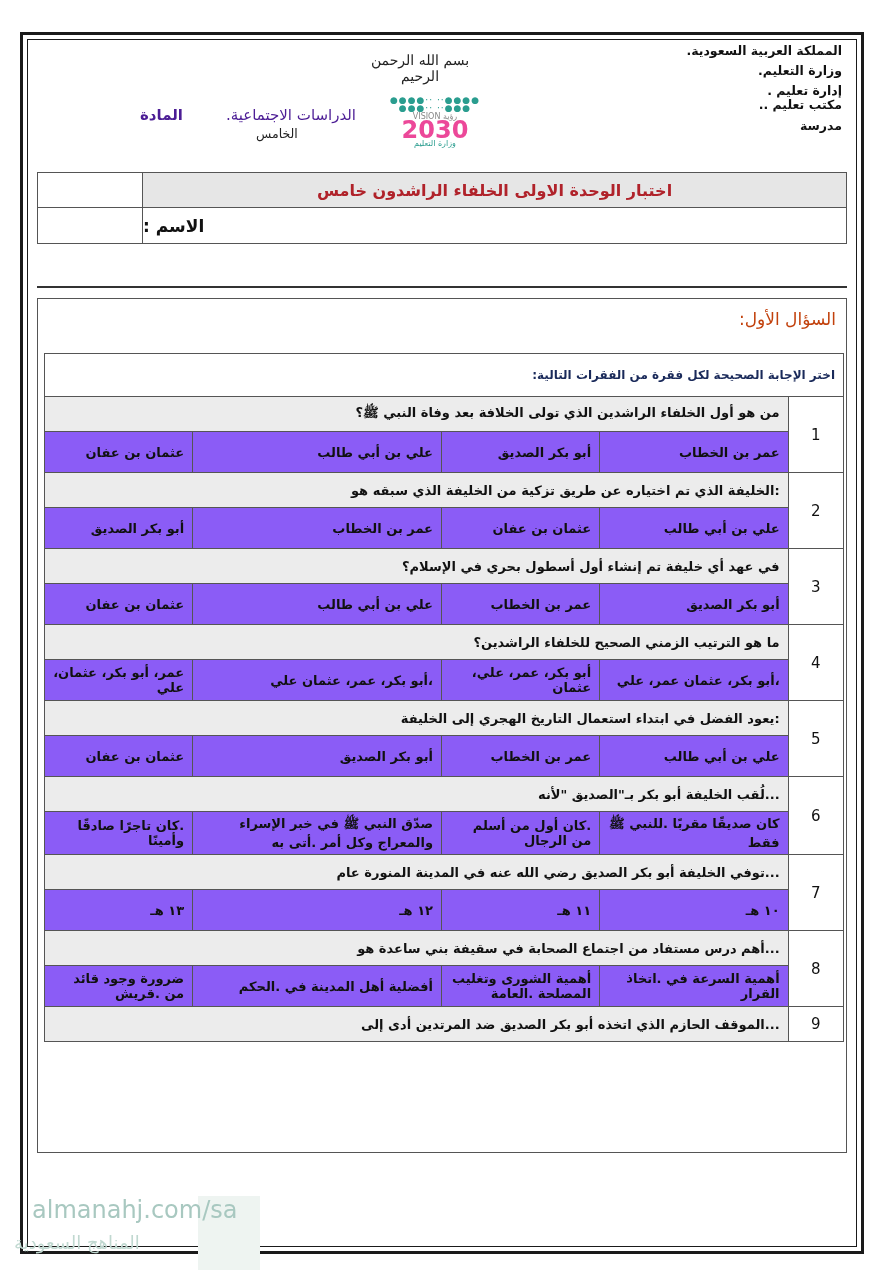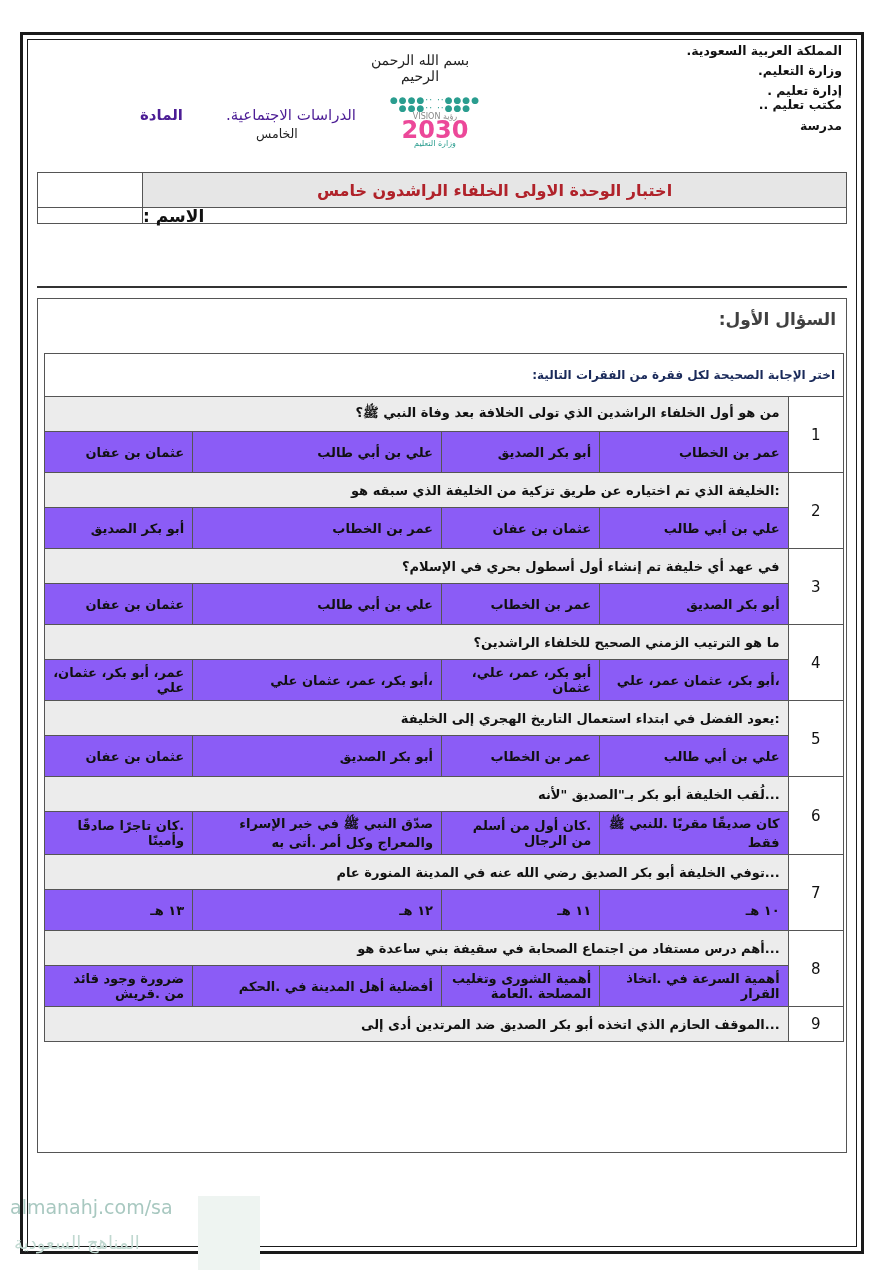--- a/index.html
+++ b/index.html
@@ -35,21 +35,21 @@
   }
   .vision {
     position: absolute; left: 380px; top: 96px; width: 110px; height: 70px; text-align: center;
   }
   .vision .dots { color: #2a9d8f; font-size: 9px; letter-spacing: 1px; line-height: 8px; }
   .vision .vis { color: #888; font-size: 8px; }
   .vision .yr { color: #ec4899; font-size: 24px; font-weight: bold; line-height: 18px; }
   .vision .min { color: #2a9d8f; font-size: 8px; direction: rtl; }
 
   .title-box {
-    position: absolute; left: 37px; top: 172px; width: 810px; height: 52px;
+    position: absolute; left: 37px; top: 172px; width: 810px; height: 72px;
     border: 1px solid #555; box-sizing: border-box; padding-left: 30px;
   }
   .title-row {
     position: absolute; left: 105px; top: 0; right: 0; height: 34px; background: #e6e6e6;
     border-bottom: 1px solid #555; display: flex; align-items: center; justify-content: center;
     color: #b0222a; font-weight: bold; font-size: 16px; direction: rtl;
   }
   .name-row {
     position: absolute; left: 105px; top: 35px; right: 0; bottom: 0;
     display: flex; align-items: center; justify-content: flex-end; padding-right: 8px;
@@ -60,38 +60,38 @@
     box-sizing: border-box;
   }
   .grade-box .mid { position: absolute; left: 0; right: 0; top: 34px; border-top: 1px solid #555; }
   .sep-line { position: absolute; left: 37px; top: 286px; width: 810px; border-top: 2px solid #333; }
 
   .q-section {
     position: absolute; left: 37px; top: 298px; width: 810px; height: 855px;
     border: 1px solid #555; box-sizing: border-box;
   }
   .q-heading {
-    position: absolute; right: 10px; top: 10px; direction: rtl; color: #404040; font-weight: bold; font-size: 17px;
+    position: absolute; right: 10px; top: 10px; direction: rtl; color: #c2410c; font-weight: normal; font-size: 17px;
   }
   table.qtable {
     position: absolute; left: 6px; top: 54px; width: 800px; border-collapse: collapse;
     direction: rtl; font-size: 13px;
   }
   table.qtable td { border: 1px solid #555; padding: 4px 8px; vertical-align: middle; }
   .instr-cell { background: #fff; font-weight: bold; font-size: 12px; color: #1a2a5a; height: 34px; }
   .num-cell { width: 38px; text-align: center; font-size: 15px; background: #fff; }
   .q-cell { background: #ececec; font-weight: bold; height: 26px; }
   .opt-cell { background: #8b5cf6; font-weight: bold; height: 32px; margin-left: 20px; }
   .opt-cell.c1 { width: 130px; }
   .opt-cell.c2 { width: 230px; }
   .opt-cell.c3 { width: 140px; }
   .opt-cell.c4 { width: 170px; }
 
   .wm {
-    position: absolute; left: 10px; top: 1196px; color: #a8c8c0; font-size: 19px; font-family: "DejaVu Sans", sans-serif;
+    position: absolute; left: 32px; top: 1196px; color: #a8c8c0; font-size: 24px; font-family: "DejaVu Sans", sans-serif;
   }
   .wm2 { position: absolute; left: 14px; top: 1232px; color: #c0d8d0; font-size: 18px; direction: rtl; text-align: center; }
   .wm-box { position: absolute; left: 198px; top: 1196px; width: 62px; height: 74px; background: #eef4f1; }
 </style>
 </head>
 <body>
 
 <div class="frame-outer"></div>
 <div class="frame-inner"></div>
 

